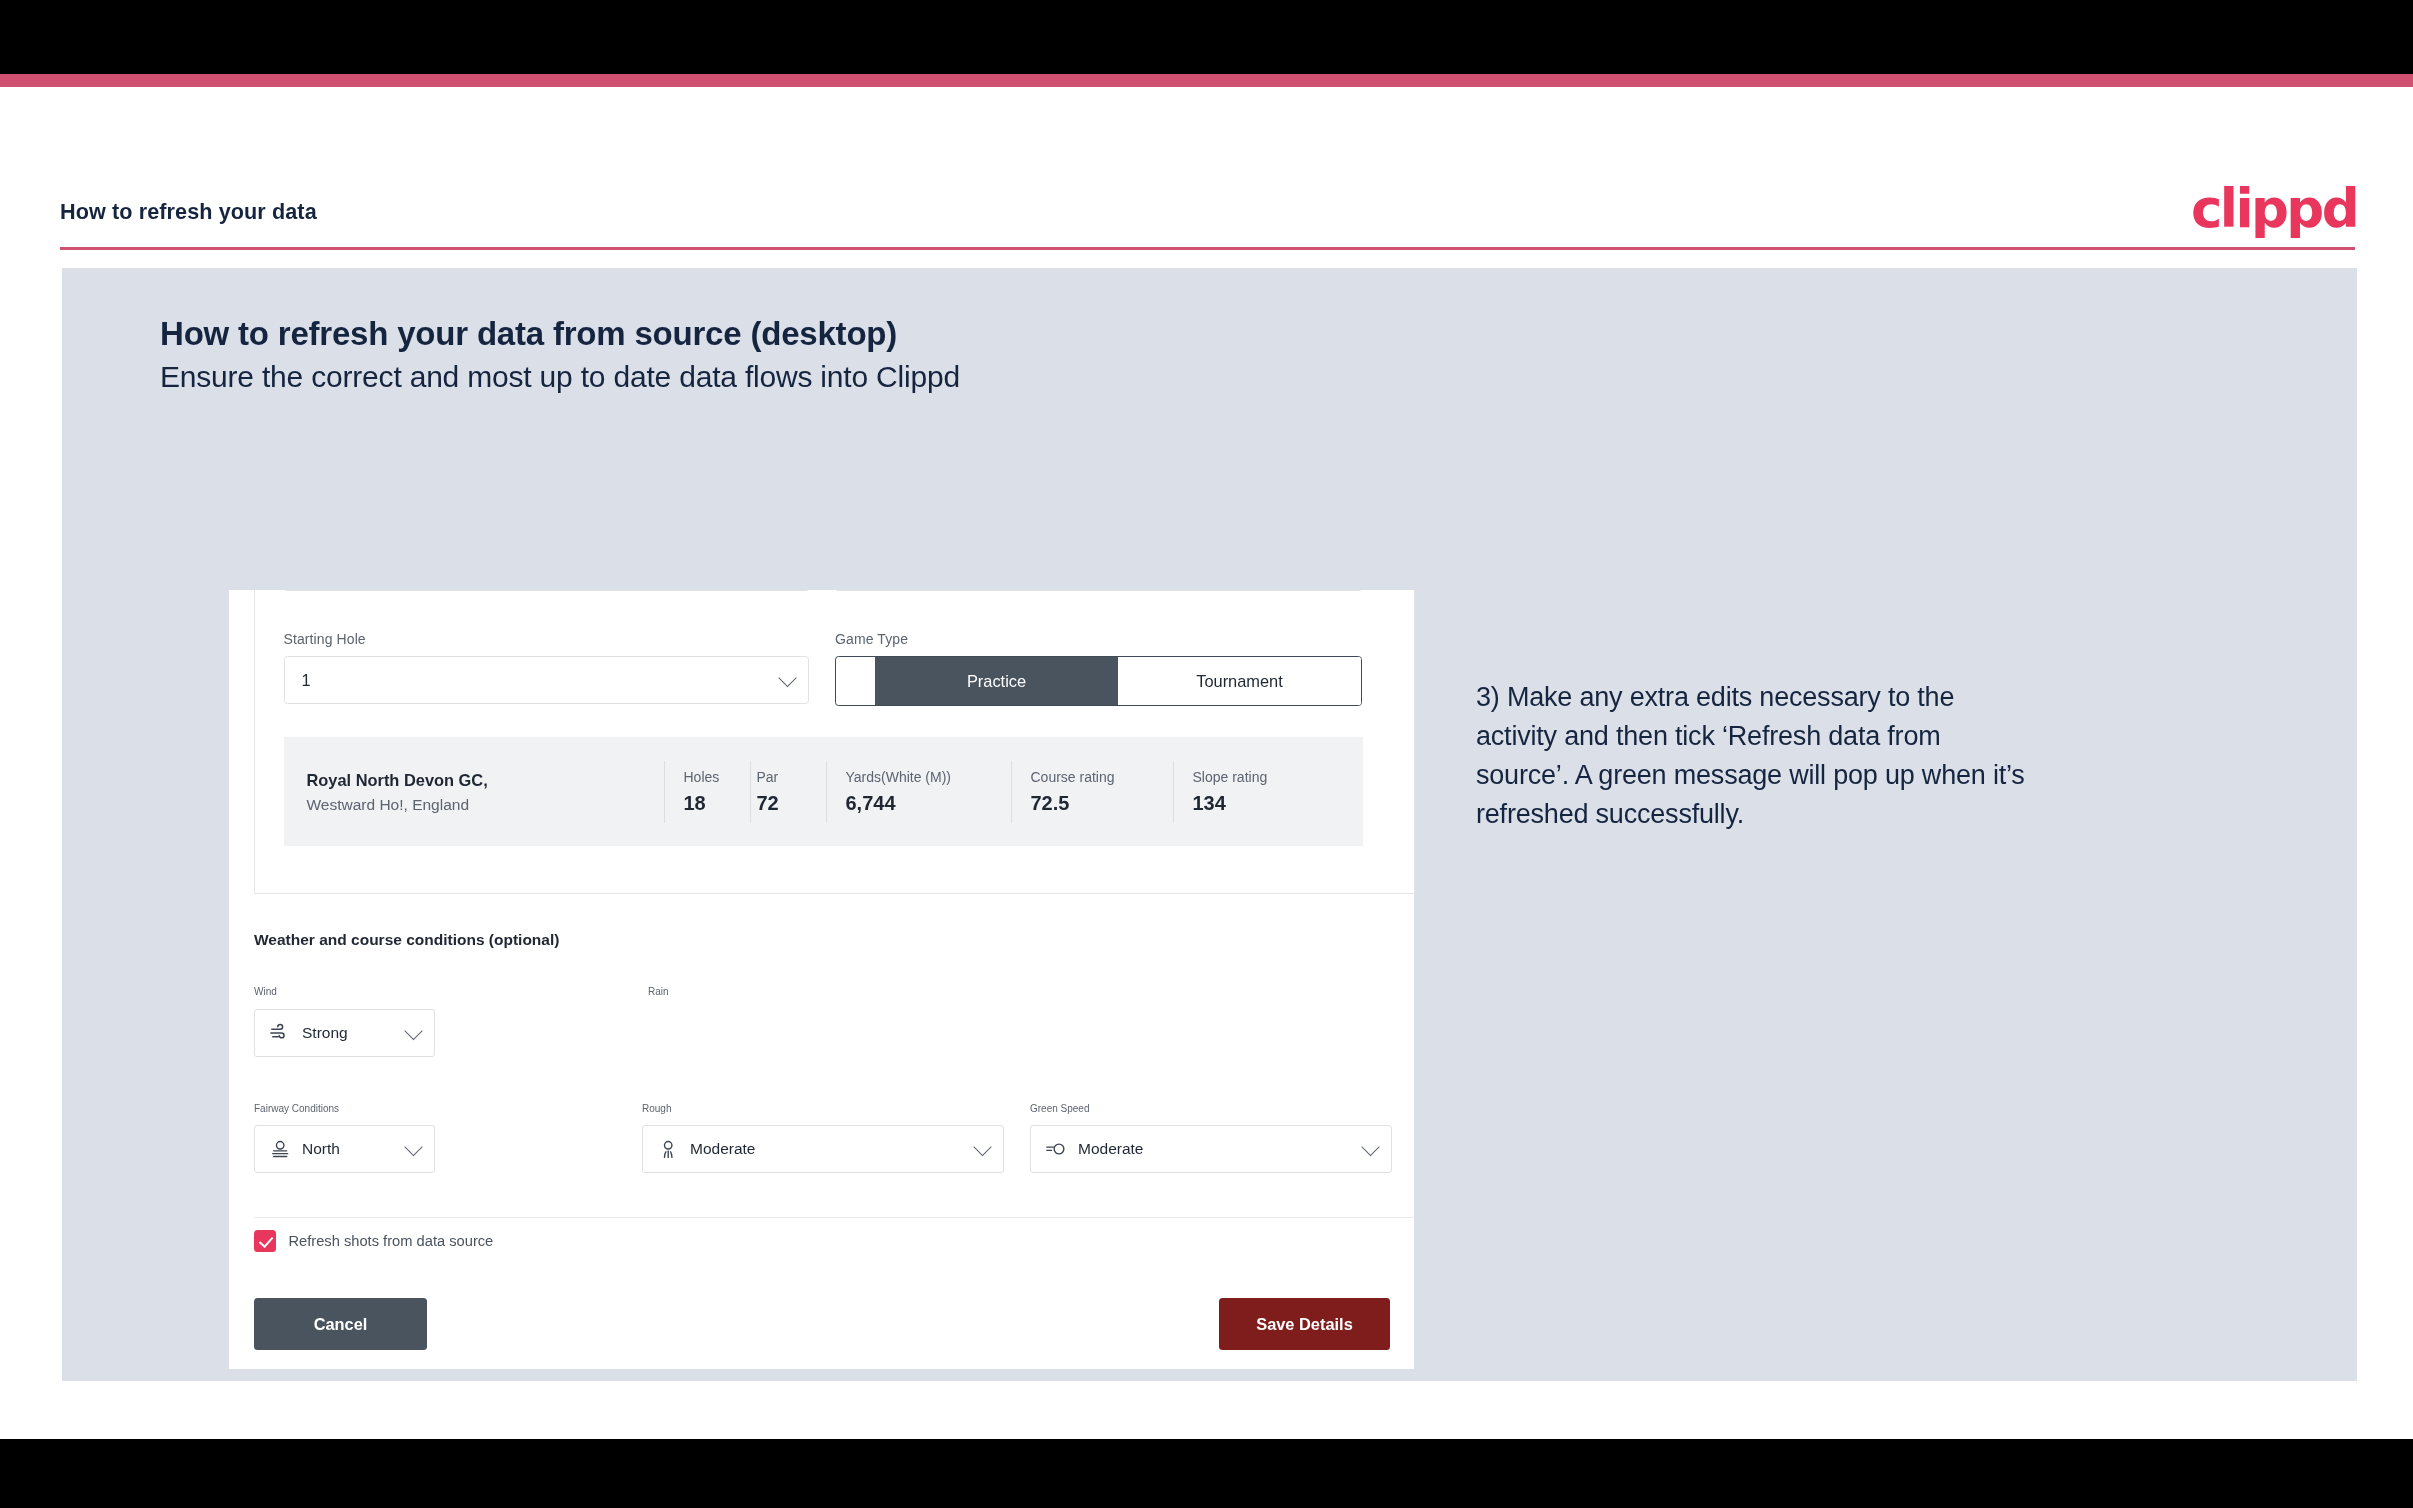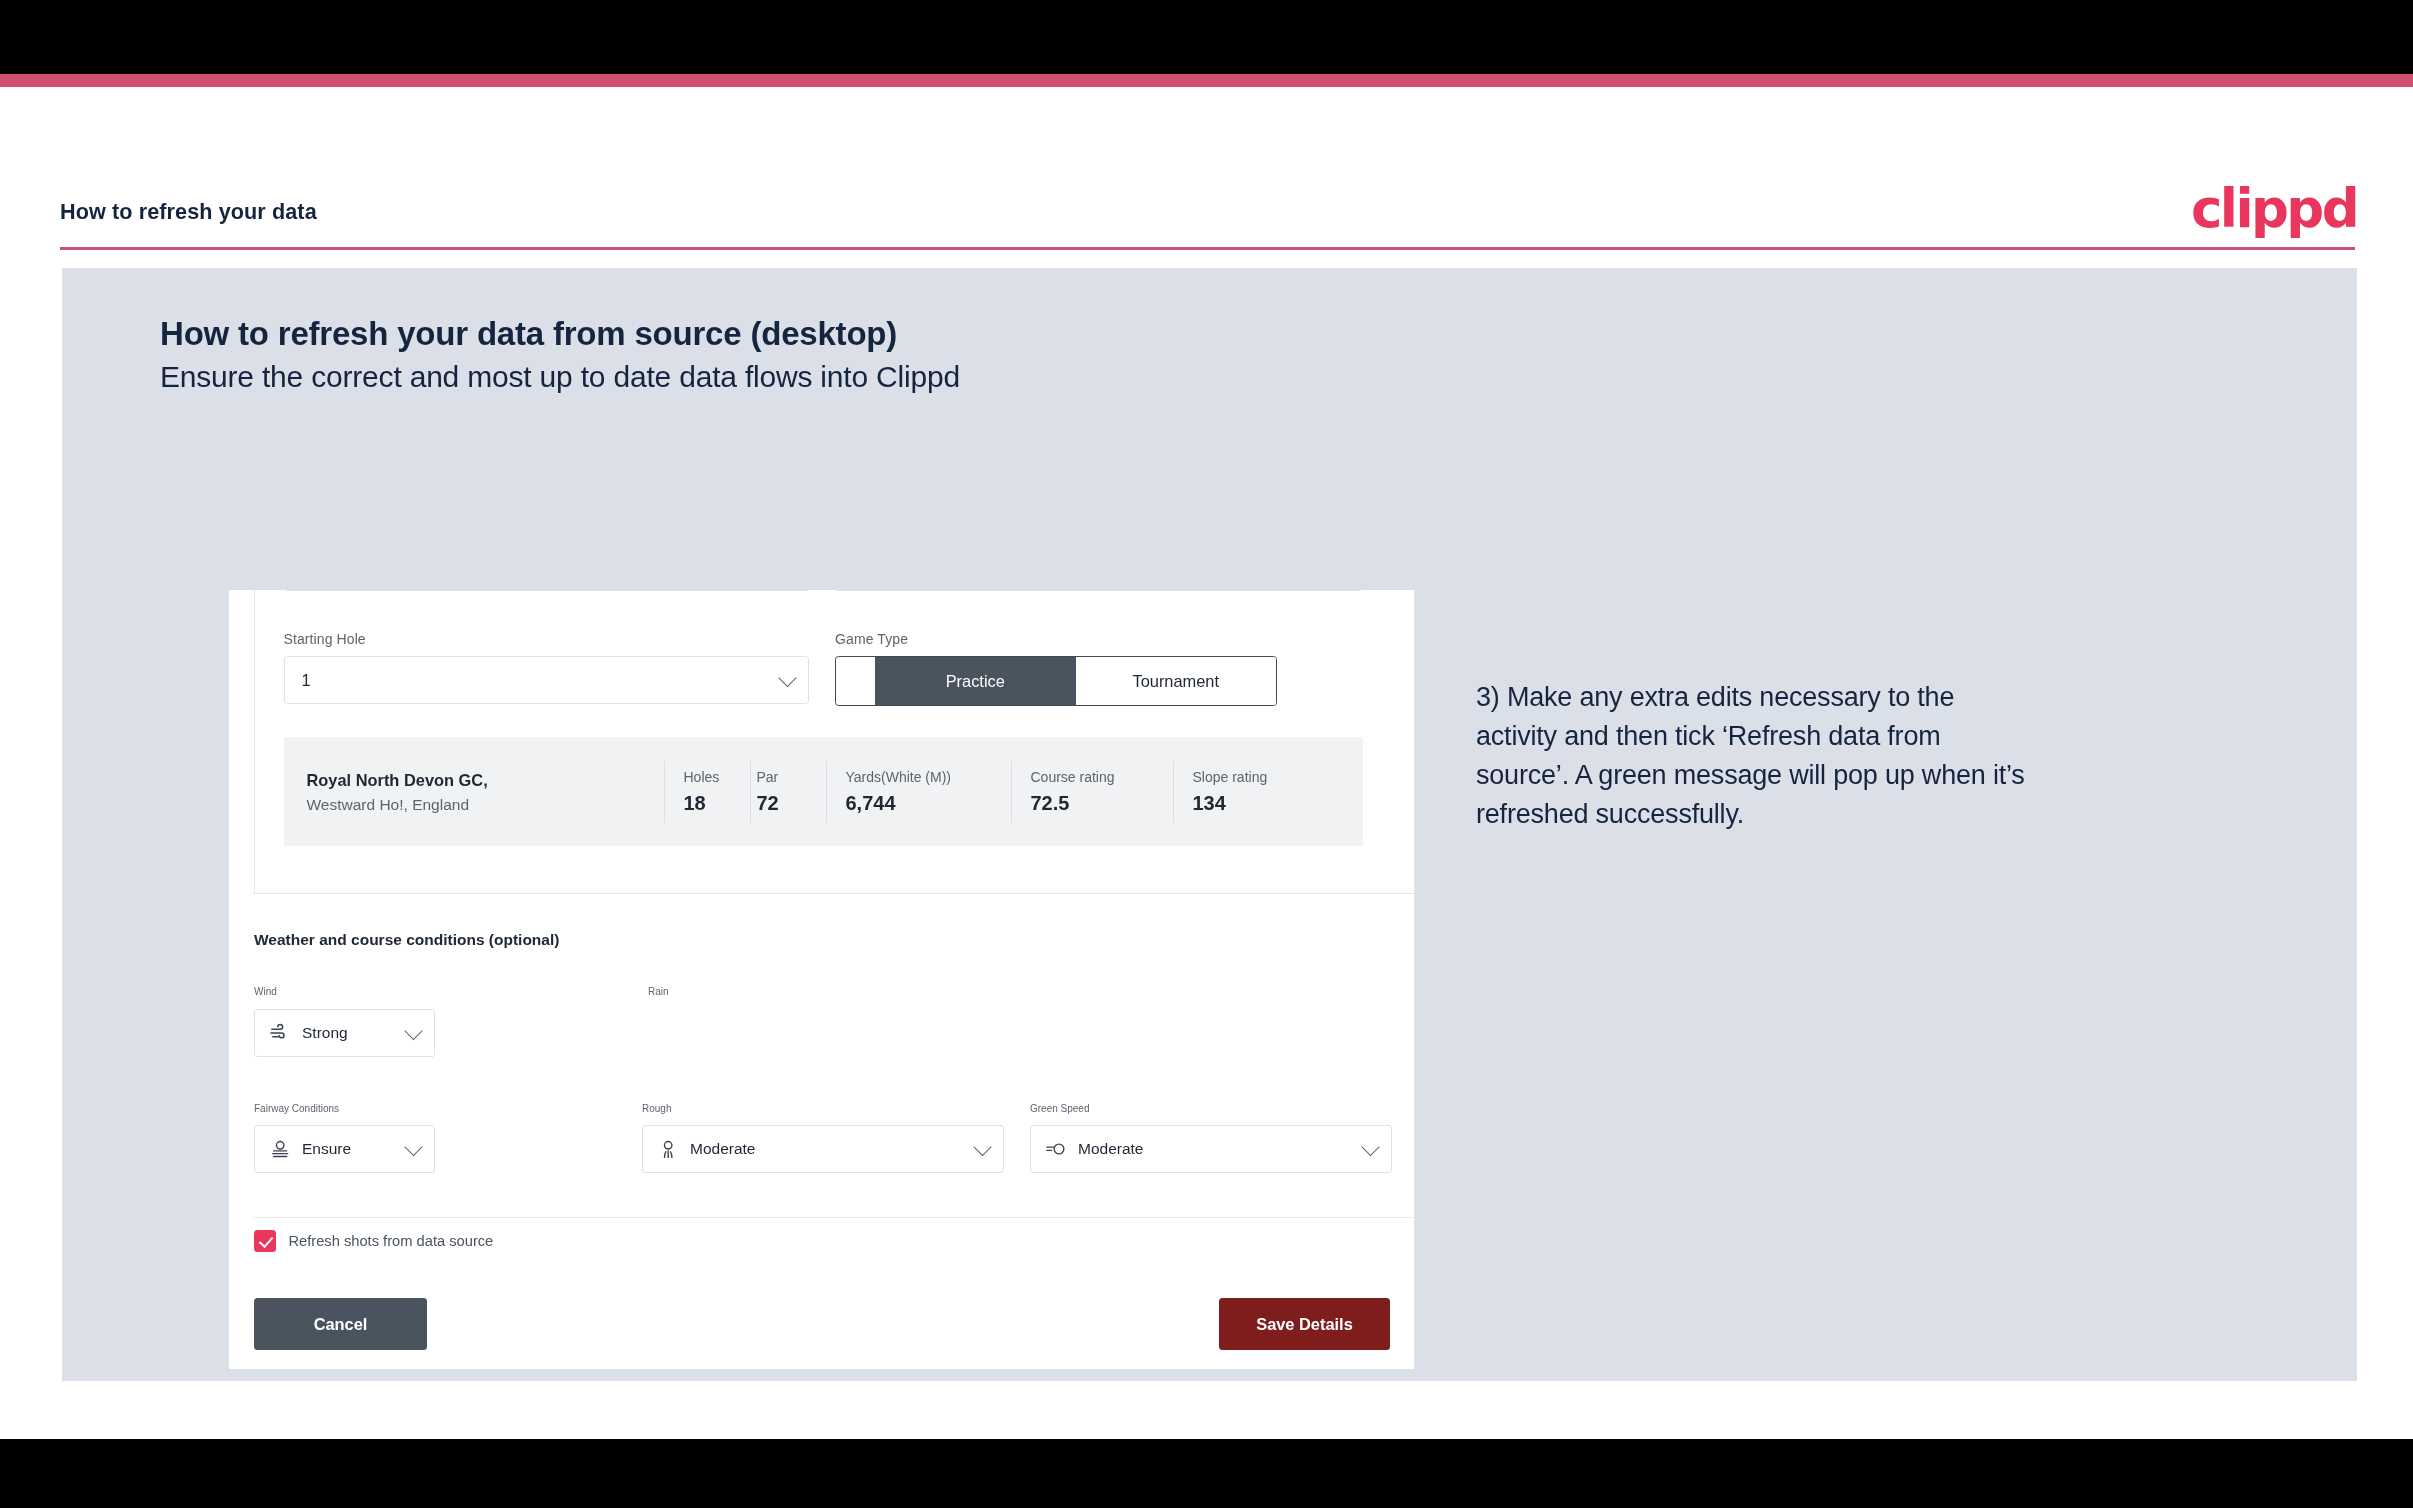--- a/index.html
+++ b/index.html
@@ -228,21 +228,21 @@
         <div class="cut-field a"></div>
         <div class="cut-field b"></div>
 
         <div class="field-label" style="left:28.5px; top:41px;">Starting Hole</div>
         <div class="select-box" style="left:28.5px; top:66px; width:525px;">
           <span class="select-val">1</span>
           <span class="chev"></span>
         </div>
 
         <div class="field-label" style="left:580px; top:41px;">Game Type</div>
-        <div class="toggle" style="left:580px; top:66px; width:442px;padding-left:39px;">
+        <div class="toggle" style="left:580px; top:66px; width:527px;padding-left:39px;">
           <div class="on">Practice</div>
           <div class="off">Tournament</div>
         </div>
 
         <div class="course">
           <div class="course-name">
             <div class="n1">Royal North Devon GC,</div>
             <div class="n2">Westward Ho!, England</div>
           </div>
           <div class="stat" style="left:380px;">
@@ -288,21 +288,21 @@
   <div class="cond-label" style="left:648px; top:912px;">Rain</div>
 
   <div class="cond-label" style="left:254px; top:1029px;">Fairway Conditions</div>
   <div class="cond-box" style="left:254px; top:1051px; width:181px;">
     <span class="cond-ico">
       <svg viewBox="0 0 24 24" width="22.4" height="22.4" fill="none" stroke="#3d4550" stroke-width="1.5" stroke-linecap="round">
         <circle cx="12" cy="8" r="4"></circle>
         <path d="M5 14h14M4 17h16M5 20h14"></path>
       </svg>
     </span>
-    <span class="cond-val">Ensure</span>
+    <span class="cond-val">North</span>
     <span class="chev"></span>
   </div>
 
   <div class="cond-label" style="left:642px; top:1029px;">Rough</div>
   <div class="cond-box" style="left:642px; top:1051px; width:362px;">
     <span class="cond-ico">
       <svg viewBox="0 0 24 24" width="22.4" height="22.4" fill="none" stroke="#3d4550" stroke-width="1.5" stroke-linecap="round">
         <circle cx="12" cy="8" r="4"></circle>
         <path d="M8 21c0-4 1.5-6 1.5-6M12 21c0-5 0-7 0-7M16 21c0-4-1.5-6-1.5-6"></path>
       </svg>

